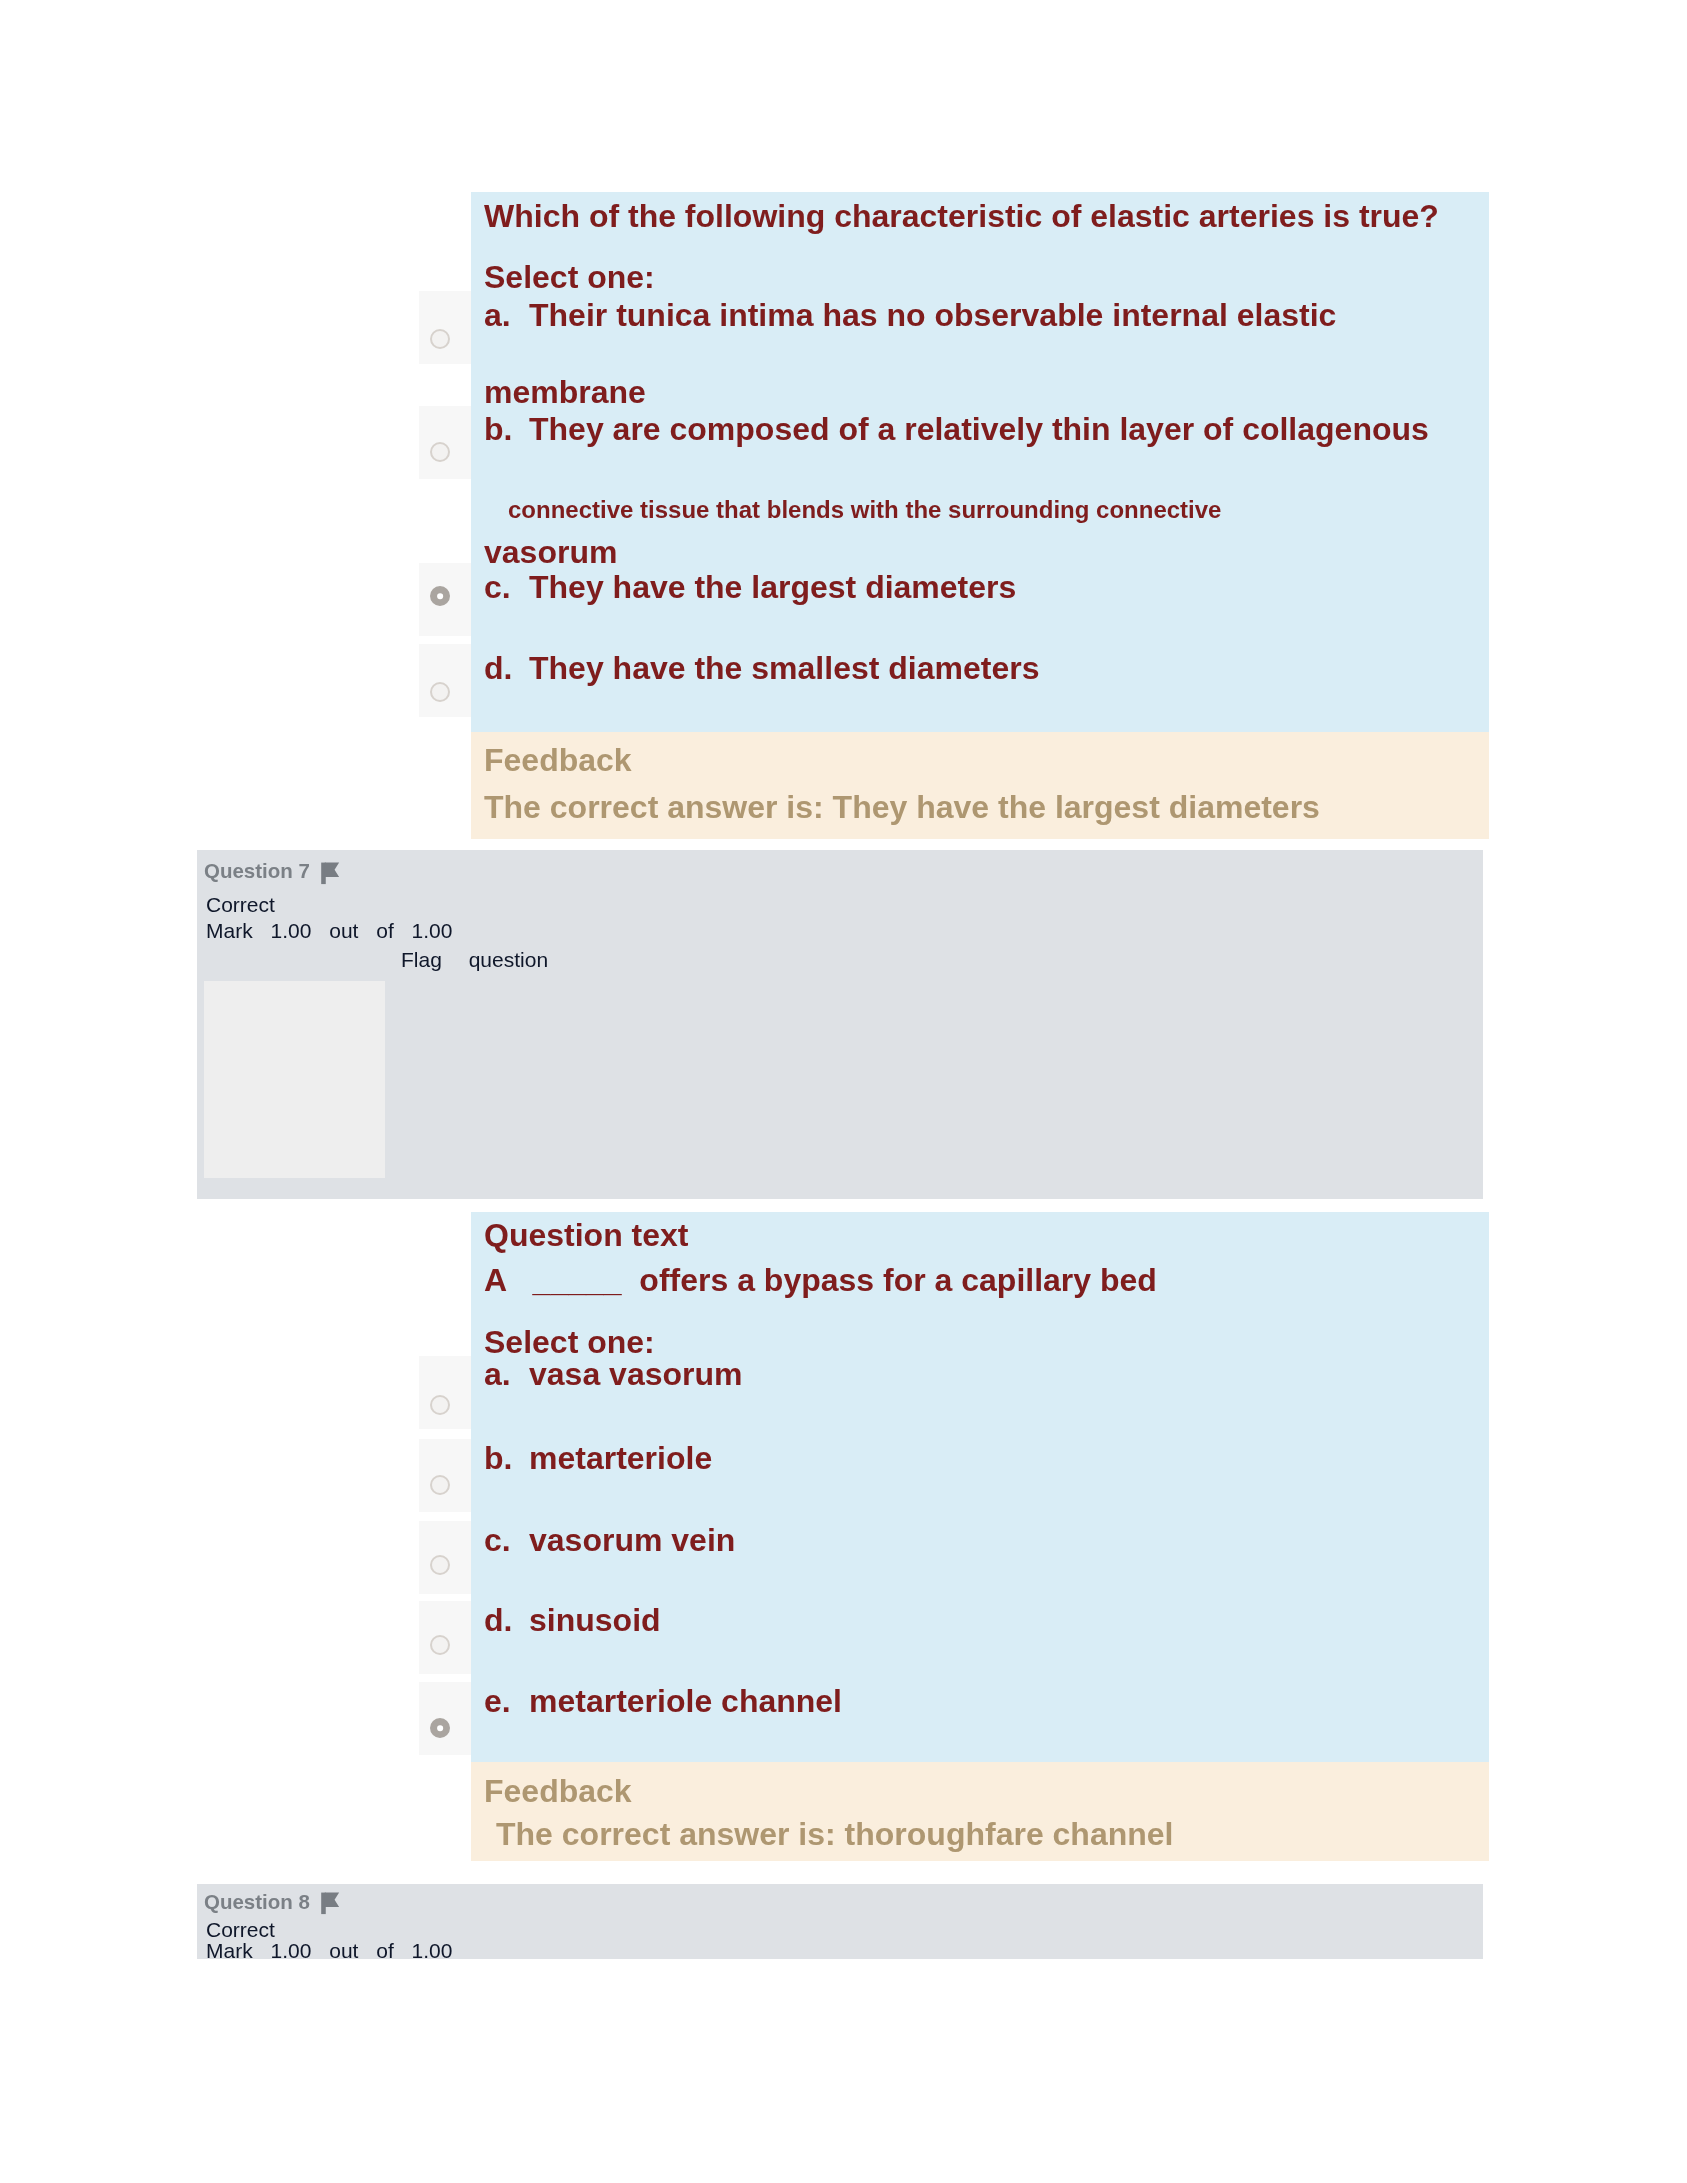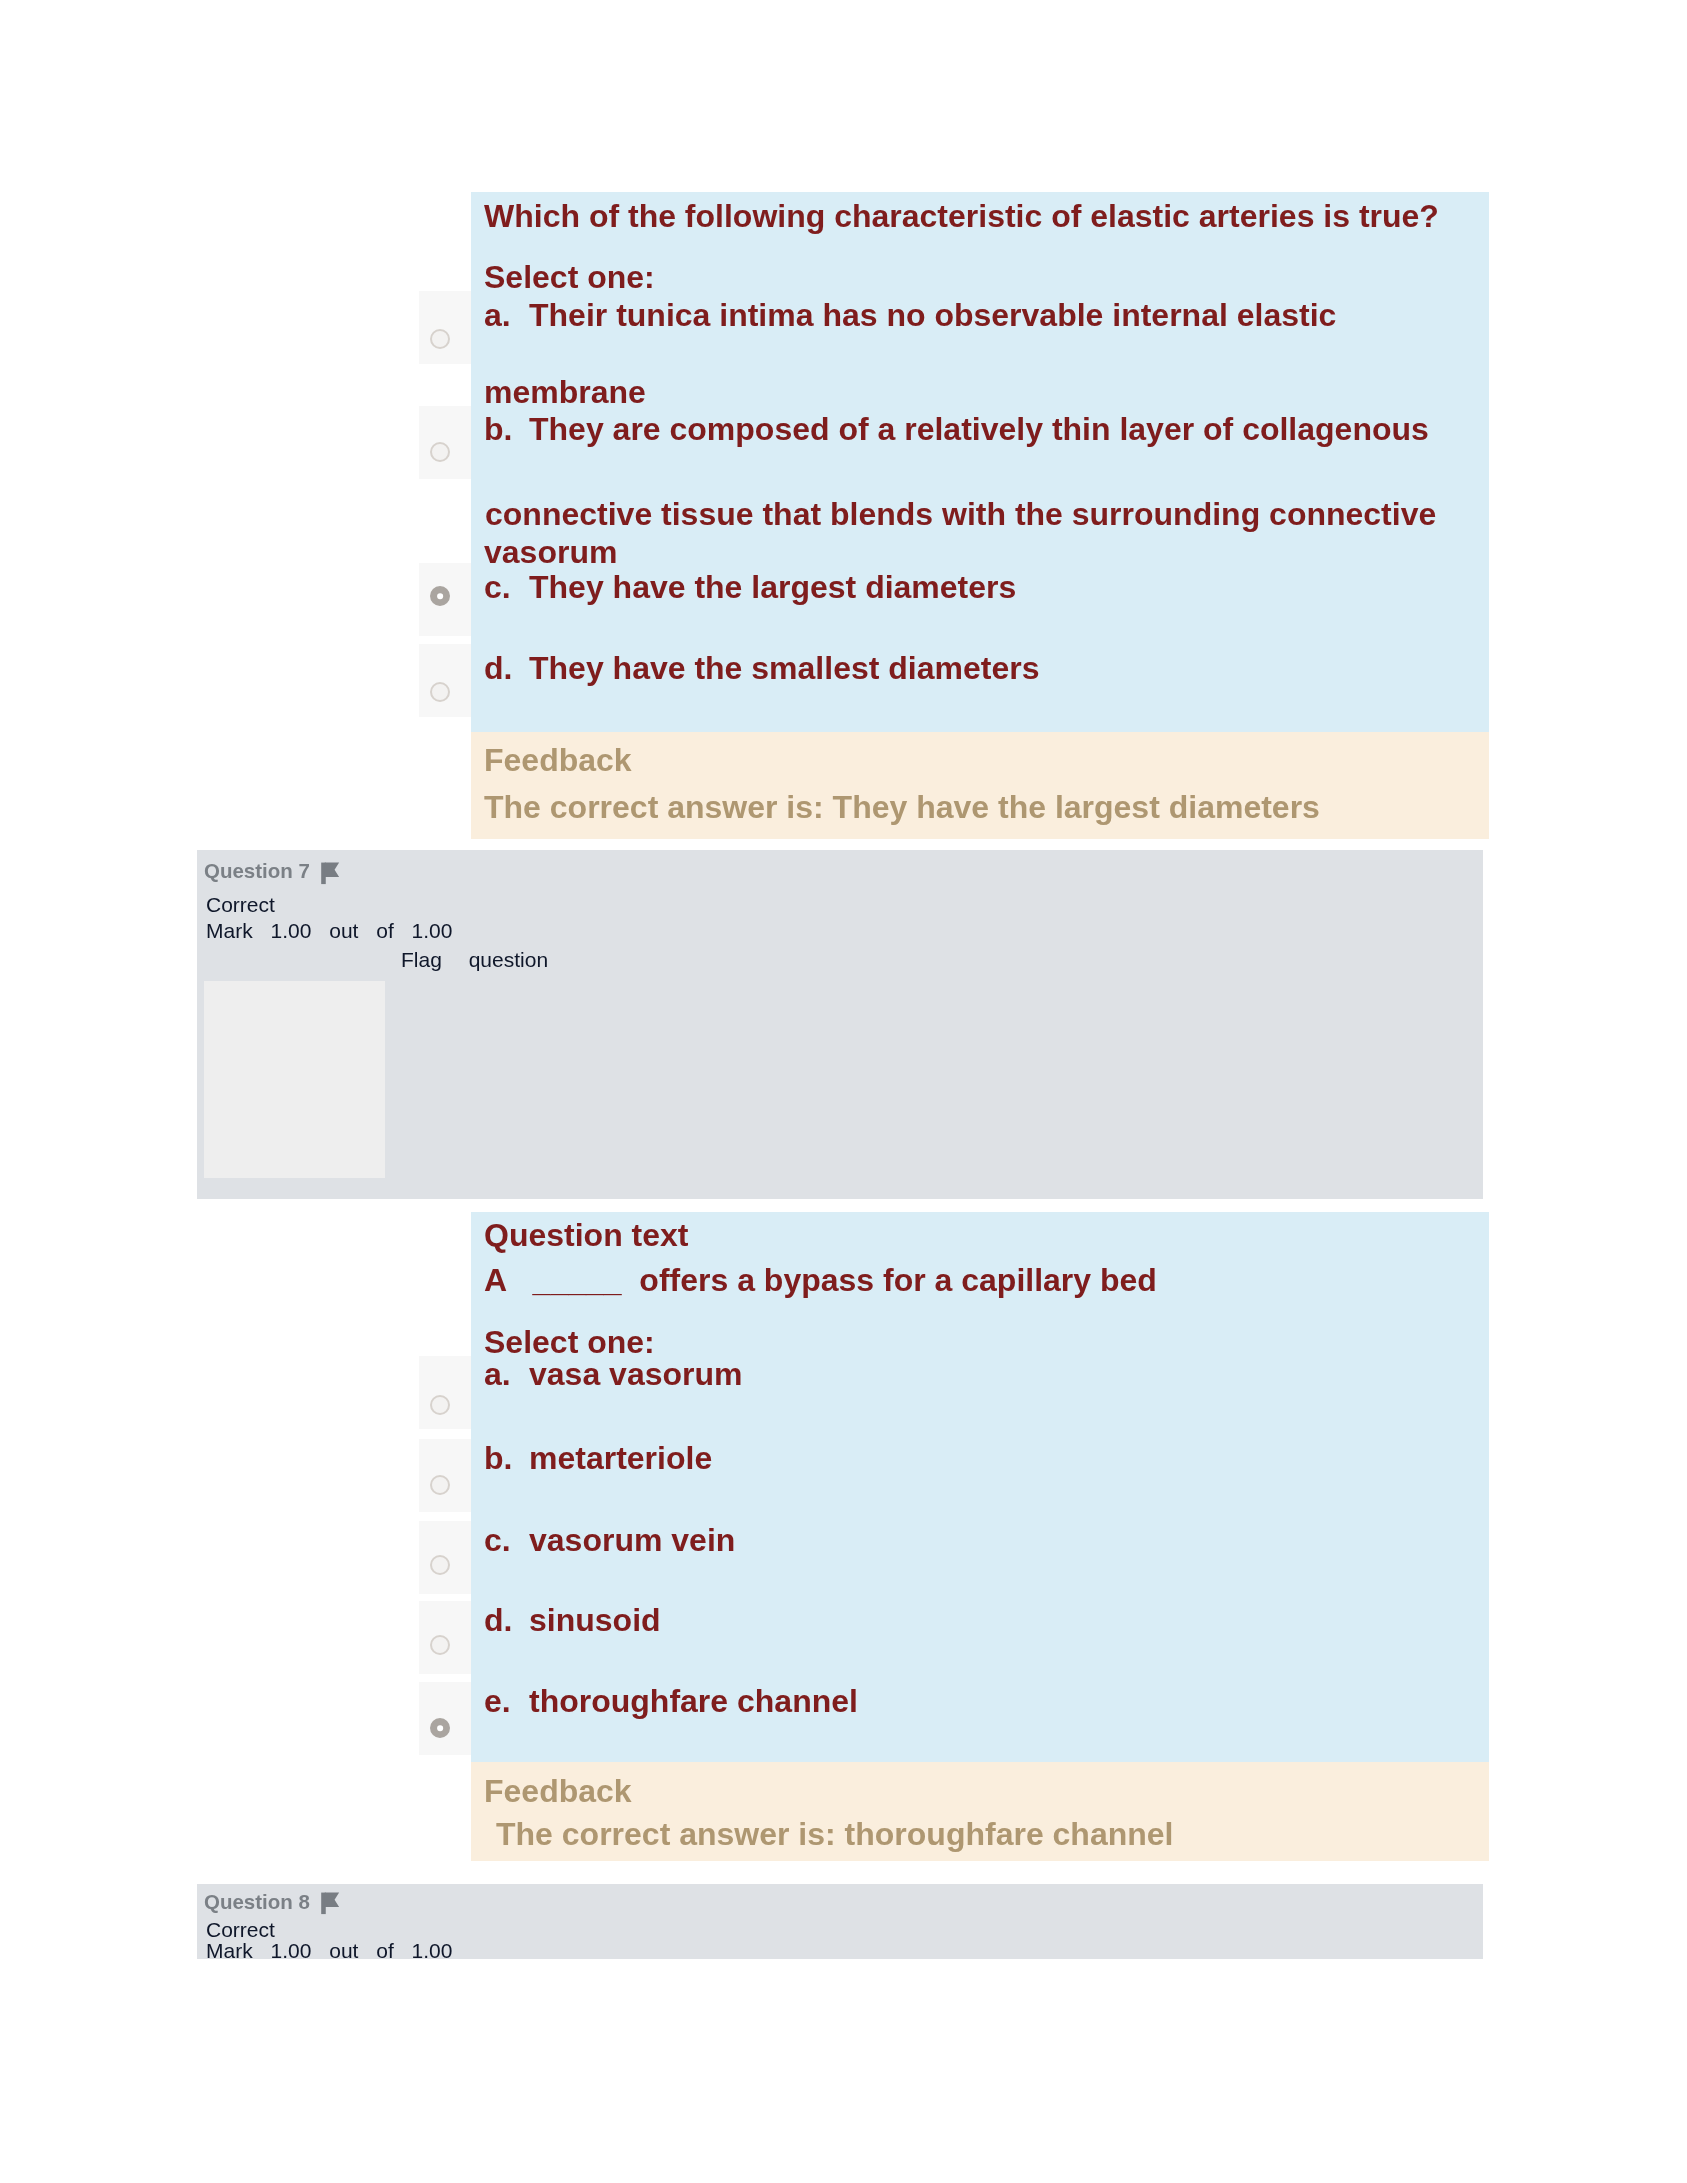--- a/index.html
+++ b/index.html
@@ -37,21 +37,21 @@
   <div class="selectone" style="left:484px;top:261px;font-size:32px;">Select one:</div>
   <div class="radiocell" style="left:419px;top:291px;width:52px;height:73px;"></div>
   <div class="radio" style="left:430px;top:329px;width:20px;height:20px;"></div>
   <div class="opt" style="left:484px;top:299px;font-size:32px;">a.</div>
   <div class="opt" style="left:529px;top:299px;font-size:32px;">Their tunica intima has no observable internal elastic</div>
   <div class="opt" style="left:484px;top:376px;font-size:32px;">membrane</div>
   <div class="radiocell" style="left:419px;top:406px;width:52px;height:73px;"></div>
   <div class="radio" style="left:430px;top:442px;width:20px;height:20px;"></div>
   <div class="opt" style="left:484px;top:413px;font-size:32px;">b.</div>
   <div class="opt" style="left:529px;top:413px;font-size:32px;">They are composed of a relatively thin layer of collagenous</div>
-  <div class="opt" style="left:485px;top:498px;font-size:32px;">connective tissue that blends with the surrounding connective</div>
+  <div class="opt" style="left:508px;top:498px;font-size:24px;">connective tissue that blends with the surrounding connective</div>
   <div class="opt" style="left:484px;top:536px;font-size:32px;">vasorum</div>
   <div class="radiocell" style="left:419px;top:563px;width:52px;height:73px;"></div>
   <div class="radio sel" style="left:430px;top:586px;width:20px;height:20px;"></div>
   <div class="opt" style="left:484px;top:571px;font-size:32px;">c.</div>
   <div class="opt" style="left:529px;top:571px;font-size:32px;">They have the largest diameters</div>
   <div class="radiocell" style="left:419px;top:644px;width:52px;height:73px;"></div>
   <div class="radio" style="left:430px;top:682px;width:20px;height:20px;"></div>
   <div class="opt" style="left:484px;top:652px;font-size:32px;">d.</div>
   <div class="opt" style="left:529px;top:652px;font-size:32px;text-align:center;">They have the smallest diameters</div>
   <div class="fbblock" style="left:471px;top:732px;width:1018px;height:107px;"></div>
@@ -83,21 +83,21 @@
   <div class="radio" style="left:430px;top:1555px;width:20px;height:20px;"></div>
   <div class="opt" style="left:484px;top:1524px;font-size:32px;">c.</div>
   <div class="opt" style="left:529px;top:1524px;font-size:32px;">vasorum vein</div>
   <div class="radiocell" style="left:419px;top:1601px;width:52px;height:73px;"></div>
   <div class="radio" style="left:430px;top:1635px;width:20px;height:20px;"></div>
   <div class="opt" style="left:484px;top:1604px;font-size:32px;">d.</div>
   <div class="opt" style="left:529px;top:1604px;font-size:32px;">sinusoid</div>
   <div class="radiocell" style="left:419px;top:1682px;width:52px;height:73px;"></div>
   <div class="radio sel" style="left:430px;top:1718px;width:20px;height:20px;"></div>
   <div class="opt" style="left:484px;top:1685px;font-size:32px;">e.</div>
-  <div class="opt" style="left:529px;top:1685px;font-size:32px;">thoroughfare channel</div>
+  <div class="opt" style="left:529px;top:1685px;font-size:32px;">metarteriole channel</div>
   <div class="fbblock" style="left:471px;top:1762px;width:1018px;height:99px;"></div>
   <div class="fblabel" style="left:484px;top:1775px;font-size:32px;">Feedback</div>
   <div class="fbtext" style="left:496px;top:1818px;font-size:32px;">The correct answer is: thoroughfare channel</div>
   <div class="infoblock" style="left:197px;top:1884px;width:1286px;height:75px;"></div>
   <div class="qnum" style="left:204px;top:1892px;font-size:20.5px;">Question 8</div>
   <div class="flagicon" style="left:315px;top:1888px;width:30px;height:30px;"><svg width="30" height="30" viewBox="0 0 46 46" aria-hidden="true">
         <path d="M13 7 L13 40" stroke="#787d83" stroke-width="7" stroke-linecap="butt"></path>
         <path d="M15 7 L37 7 L30 18 L37 29 L15 29 Z" fill="#787d83"></path>
       </svg></div>
   <div class="qstate" style="left:206px;top:1919px;font-size:21px;">Correct</div>

